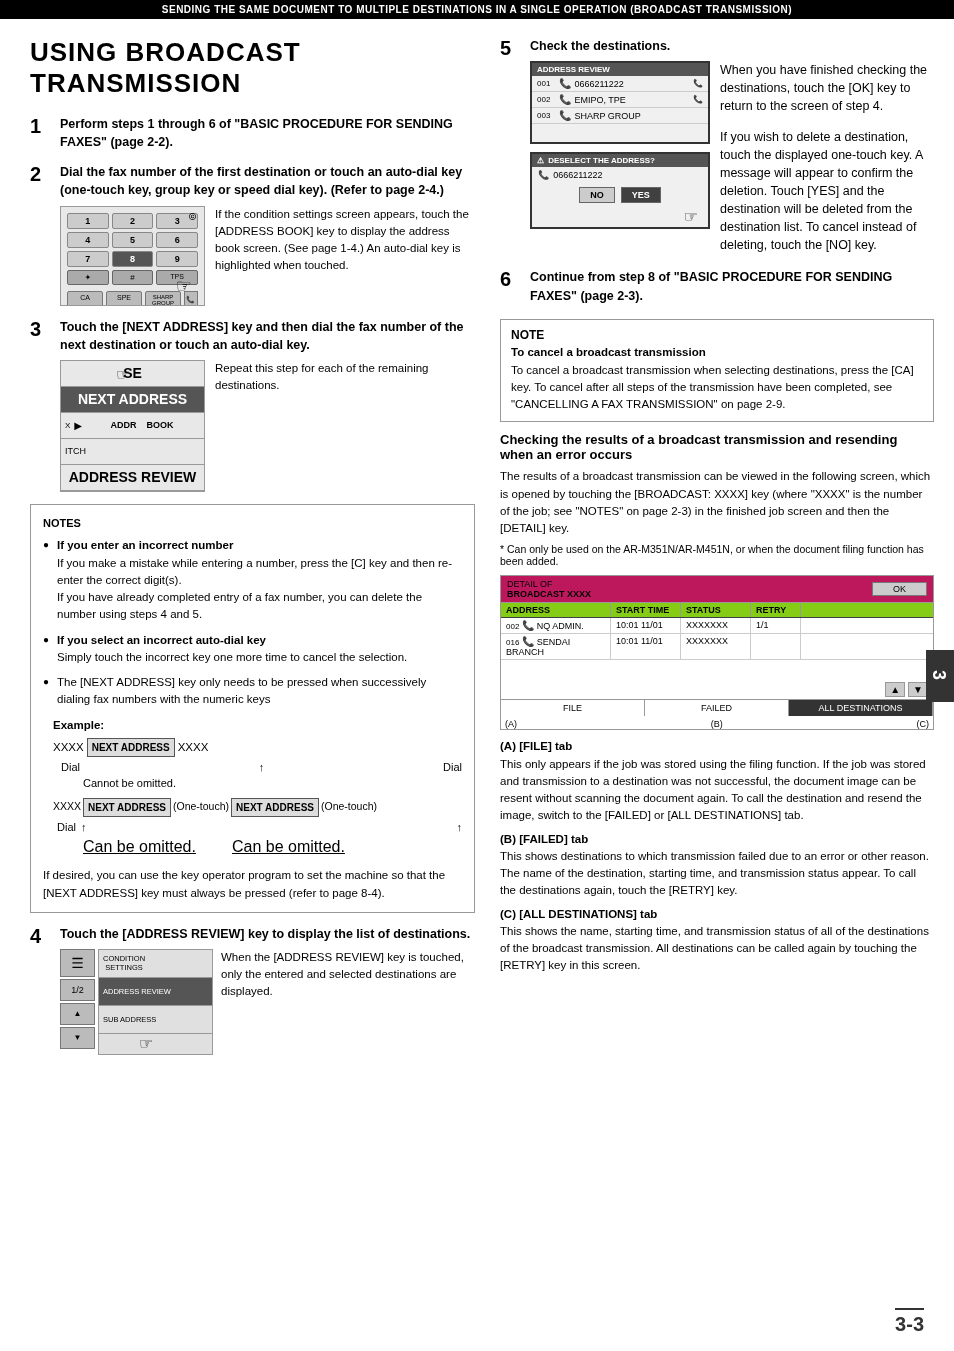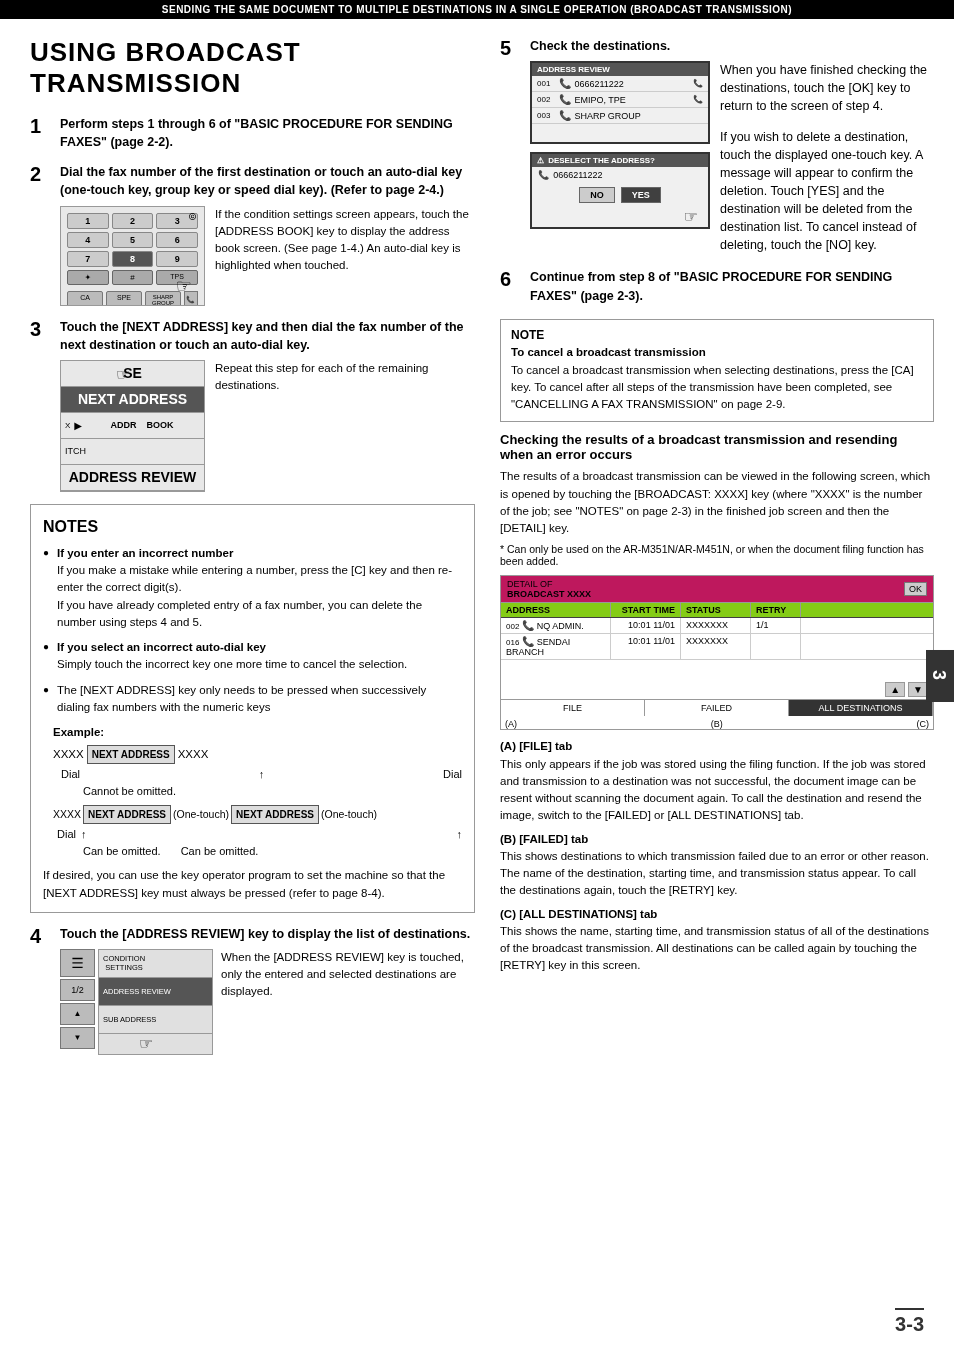--- a/index.html
+++ b/index.html
@@ -159,21 +159,21 @@
     
     .notes-box {
       border: 1px solid #999;
       padding: 10px 12px;
       margin-top: 12px;
       font-size: 11.5px;
       line-height: 1.5;
     }
     .notes-title {
       font-weight: bold;
-      font-size: 16px;
+      font-size: 11px;
       margin-bottom: 6px;
     }
     .note-item {
       margin-bottom: 8px;
       padding-left: 14px;
       position: relative;
     }
     .note-item::before {
       content: "●";
       position: absolute;
@@ -341,21 +341,21 @@
     .results-row {
       display: flex;
       border-bottom: 1px solid #ccc;
     }
     .results-row .col {
       padding: 2px 5px;
       border-right: 1px solid #ccc;
       font-size: 9px;
     }
     .col-addr { width: 110px; }
-    .col-time { width: 70px; text-align: right; }
+    .col-time { width: 70px; }
     .col-status { width: 70px; }
     .col-retry { width: 50px; }
     .results-footer {
       display: flex;
       border-top: 1px solid #999;
     }
     .results-footer .ftab {
       flex: 1;
       text-align: center;
       padding: 3px;
@@ -422,21 +422,21 @@
       align-items: center;
       justify-content: center;
       font-size: 8px;
     }
     
     .broadcast-ok-btn {
       float: right;
       background: #ccc;
       border: 1px solid #777;
       font-size: 9px;
-      padding: 1px 4px;
+      padding: 1px 20px;
     }
   </style>
 </head>
 <body>
 
 <div class="top-bar">
   <span>SENDING THE SAME DOCUMENT TO MULTIPLE DESTINATIONS IN A SINGLE OPERATION (BROADCAST TRANSMISSION)</span>
 </div>
 
 <div class="page-content">
@@ -563,21 +563,21 @@
             <span>(One-touch)</span>
             <span class="addr-key-inline">NEXT ADDRESS</span>
             <span>(One-touch)</span>
           </div>
           <div style="display:flex;gap:5px;font-size:11px;margin-top:2px;padding-left:4px;">
             <span>Dial</span>
             <span>↑</span>
             <span style="flex:1;"></span>
             <span>↑</span>
           </div>
-          <div style="display:flex;gap:20px;font-size:11px;padding-left:30px;">
+          <div style="display:flex;gap:36px;font-size:16px;padding-left:30px;text-decoration:underline;">
             <span>Can be omitted.</span>
             <span>Can be omitted.</span>
           </div>
         </div>
       </div>
 
       <div style="font-size:11.5px;margin-top:6px;">
         <span>If desired, you can use the key operator program to set the machine so that the [NEXT ADDRESS] key must always be pressed (refer to page 8-4).</span>
       </div>
     </div>

